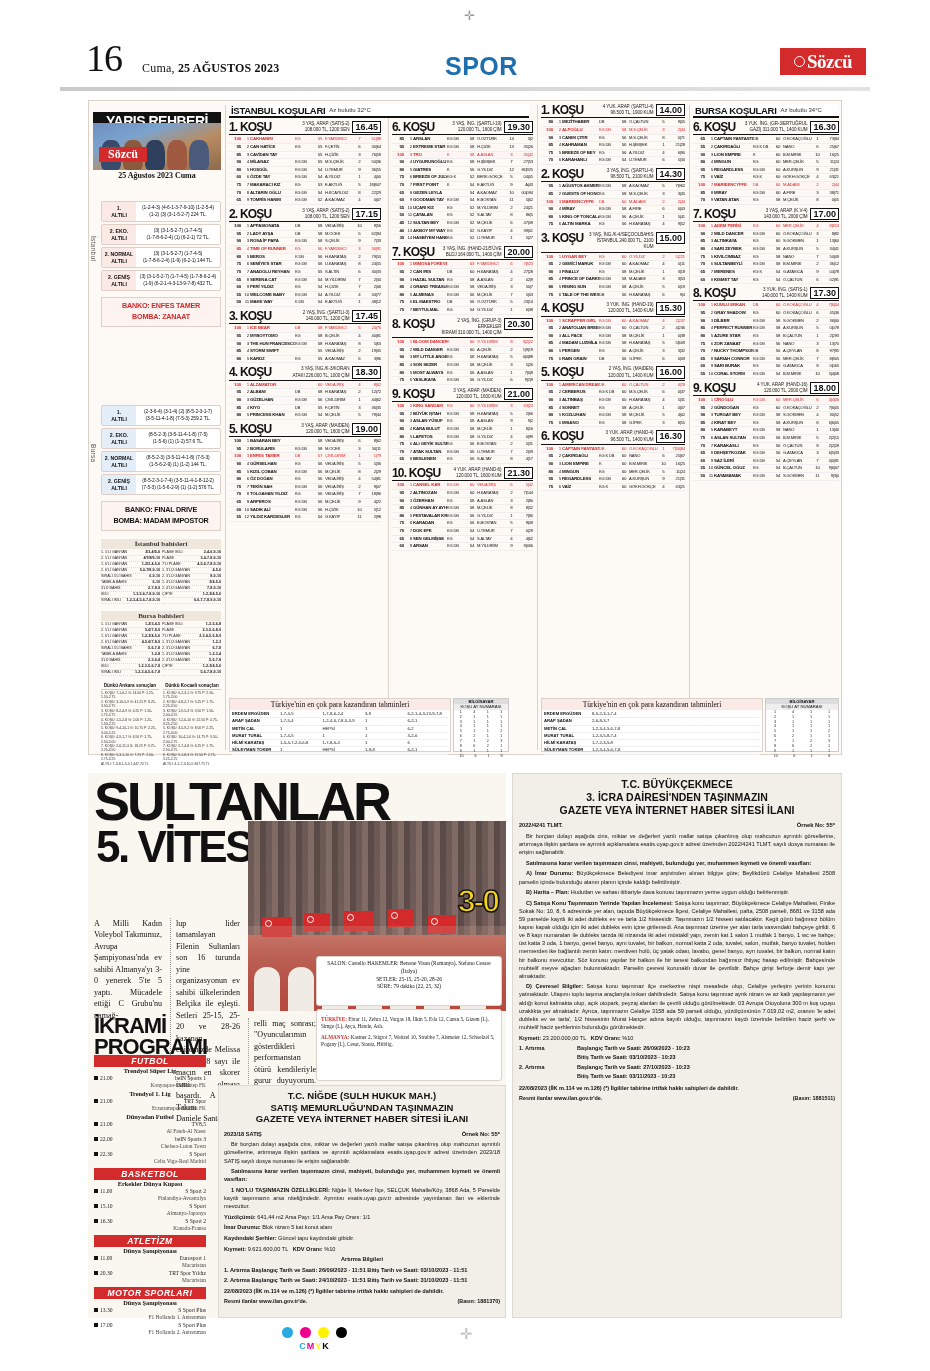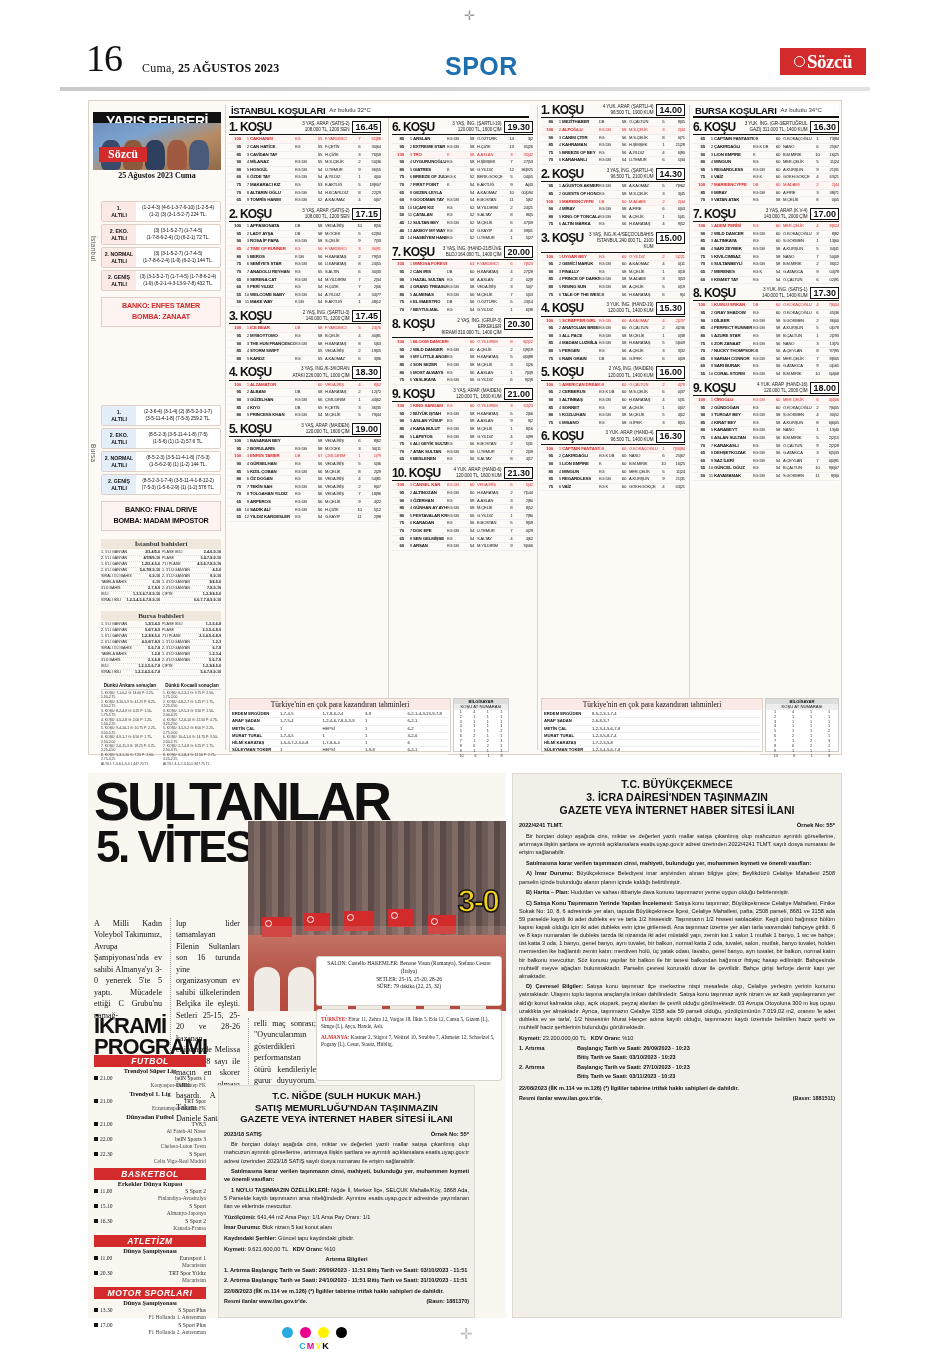--- a/index.html
+++ b/index.html
@@ -2615,21 +2615,21 @@
         <div class="gp-mt" style="top: 504px;">Macaristan</div>
         <div class="gp-band" style="top: 514px;">MOTOR SPORLARI</div>
         <div class="gp-lg" style="top: 526px;">Dünya Şampiyonası</div>
         <div class="gp-row" style="top: 534px;"><span class="gp-sq"></span><span class="tm">13.30</span><span class="ch">S Sport Plus</span></div>
         <div class="gp-mt" style="top: 541px;">F1 Hollanda 1. Antrenman</div>
         <div class="gp-row" style="top: 549px;"><span class="gp-sq"></span><span class="tm">17.00</span><span class="ch">S Sport Plus</span></div>
         <div class="gp-mt" style="top: 556px;">F1 Hollanda 2. Antrenman</div>
       </div>
   </div>
 
-  <div class="legal" style="left:218px;top:1085px;width:257px;height:233px;">
+  <div class="legal" style="left:218px;top:1085px;width:288px;height:233px;">
     <div class="legal-h" style="font-size:9.5px;padding:4px 2px 2px">
       <div>T.C. NİĞDE (SULH HUKUK MAH.)</div>
       <div>SATIŞ MEMURLUĞU'NDAN TAŞINMAZIN</div>
       <div>GAZETE VEYA İNTERNET HABER SİTESİ İLANI</div>
     </div>
     <div class="legal-body" style="padding:3px 5px 0">
       <p class="noind"><b>2023/18 SATIŞ</b>
          <b class="ornek">Örnek No: 55*</b></p>
       <p>Bir borçtan dolayı aşağıda cins, miktar ve değerleri yazılı mallar satışa çıkarılmış olup mahcuzun ayrıntılı görsellerine, artırmaya ilişkin şartlara ve ayrıntılı açıklamalara esatis.uyap.gov.tr adresi üzerinden 2023/18 SATIŞ sayılı dosya numarası ile erişim sağlanabilir.</p>
       <p><b>Satılmasına karar verilen taşınmazın cinsi, mahiyeti, bulunduğu yer, muhammen kıymeti ve önemli vasıfları:</b></p>

